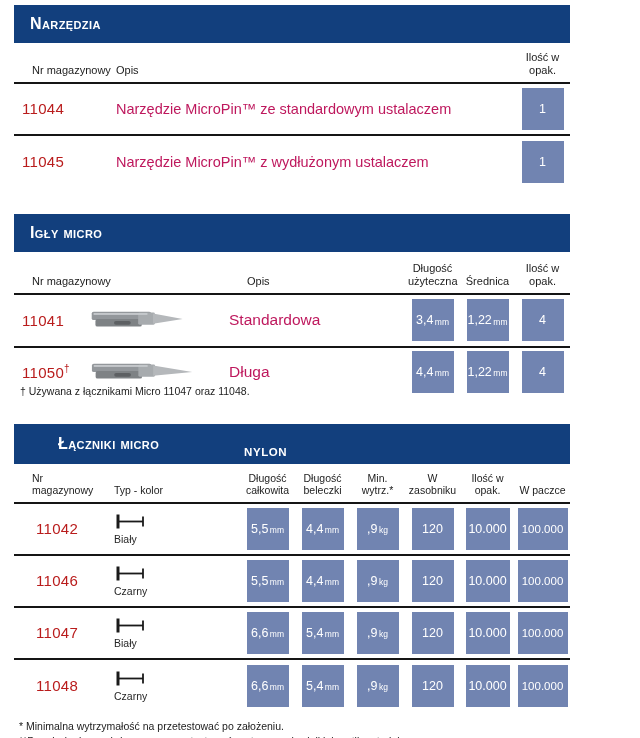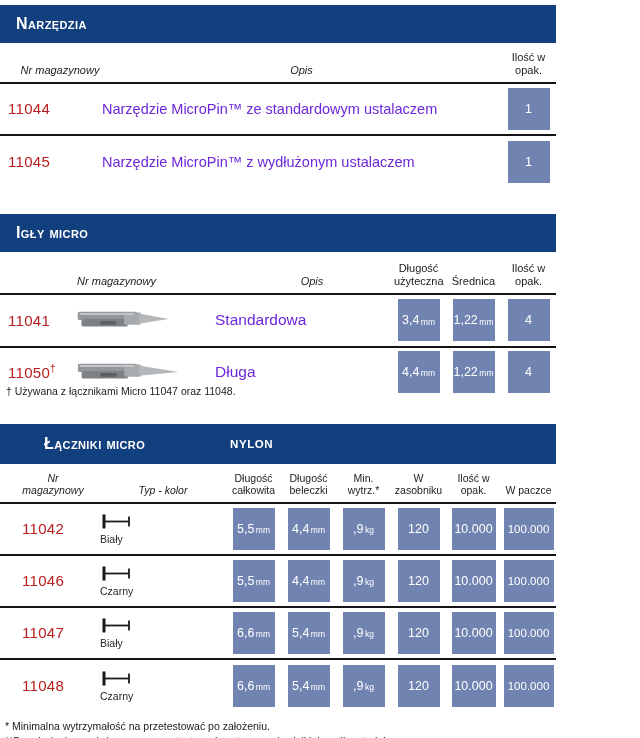--- a/index.html
+++ b/index.html
@@ -7,56 +7,56 @@
     --box:#7184b1;
     --ink:#1c1c1c;
   }
   *{box-sizing:border-box;margin:0;padding:0;}
   body{
     font-family:"Liberation Sans","DejaVu Sans",sans-serif;
     color:var(--ink);
     background:#fff;
   }
   .page{width:640px;height:738px;padding-top:5px;background:#fff;overflow:hidden;}
-  .section-inner{width:556px;margin-left:0;position:relative;}
+  .section-inner{width:556px;margin-left:14px;position:relative;}
 
   
   .bar{
     height:38px;background:var(--bar);color:#fff;
     display:flex;align-items:center;padding-left:16px;position:relative;
   }
   .bar-title{
     font-variant:small-caps;text-transform:lowercase;
     font-size:16px;font-weight:bold;letter-spacing:.4px;
   }
   .bar-title::first-letter{text-transform:uppercase;}
   .bar-material{
-    position:absolute;left:230px;top:0;height:100%;
+    position:absolute;left:230px;top:8px;height:100%;
     display:flex;align-items:center;
     font-size:11.5px;font-weight:bold;letter-spacing:.6px;
   }
 
   
   .thead{
     display:grid;align-items:end;
     padding-top:8px;padding-bottom:5px;
     border-bottom:2px solid #151515;
     font-size:11px;line-height:1.18;
   }
-  .th-left{padding-left:18px;text-align:center;font-style:italic;}
+  .th-left{padding-left:18px;text-align:left;}
   .th-center{text-align:center;padding:0 3px;}
 
   
   .row{display:grid;align-items:center;min-height:52px;}
   .row.ruled{border-bottom:2px solid #151515;}
   .part{
     font-size:15px;letter-spacing:.3px;padding-left:8px;color:#b91c1c;
   }
   .part sup{font-size:10px;vertical-align:super;}
-  .desc{font-size:14.5px;color:#6d28d9;}
+  .desc{font-size:14.5px;color:#be185d;}
 
   
   .grid-tools{grid-template-columns:102px 399px 55px;}
   .grid-needles{grid-template-columns:72px 143px 176px 55px 55px 55px;}
   .grid-conn{grid-template-columns:88px 138px 55px 55px 55px 55px 55px 55px;}
   .span2{grid-column:1 / span 2;}
 
   
   .boxcell{display:flex;justify-content:center;align-items:center;}
   .vbox{

